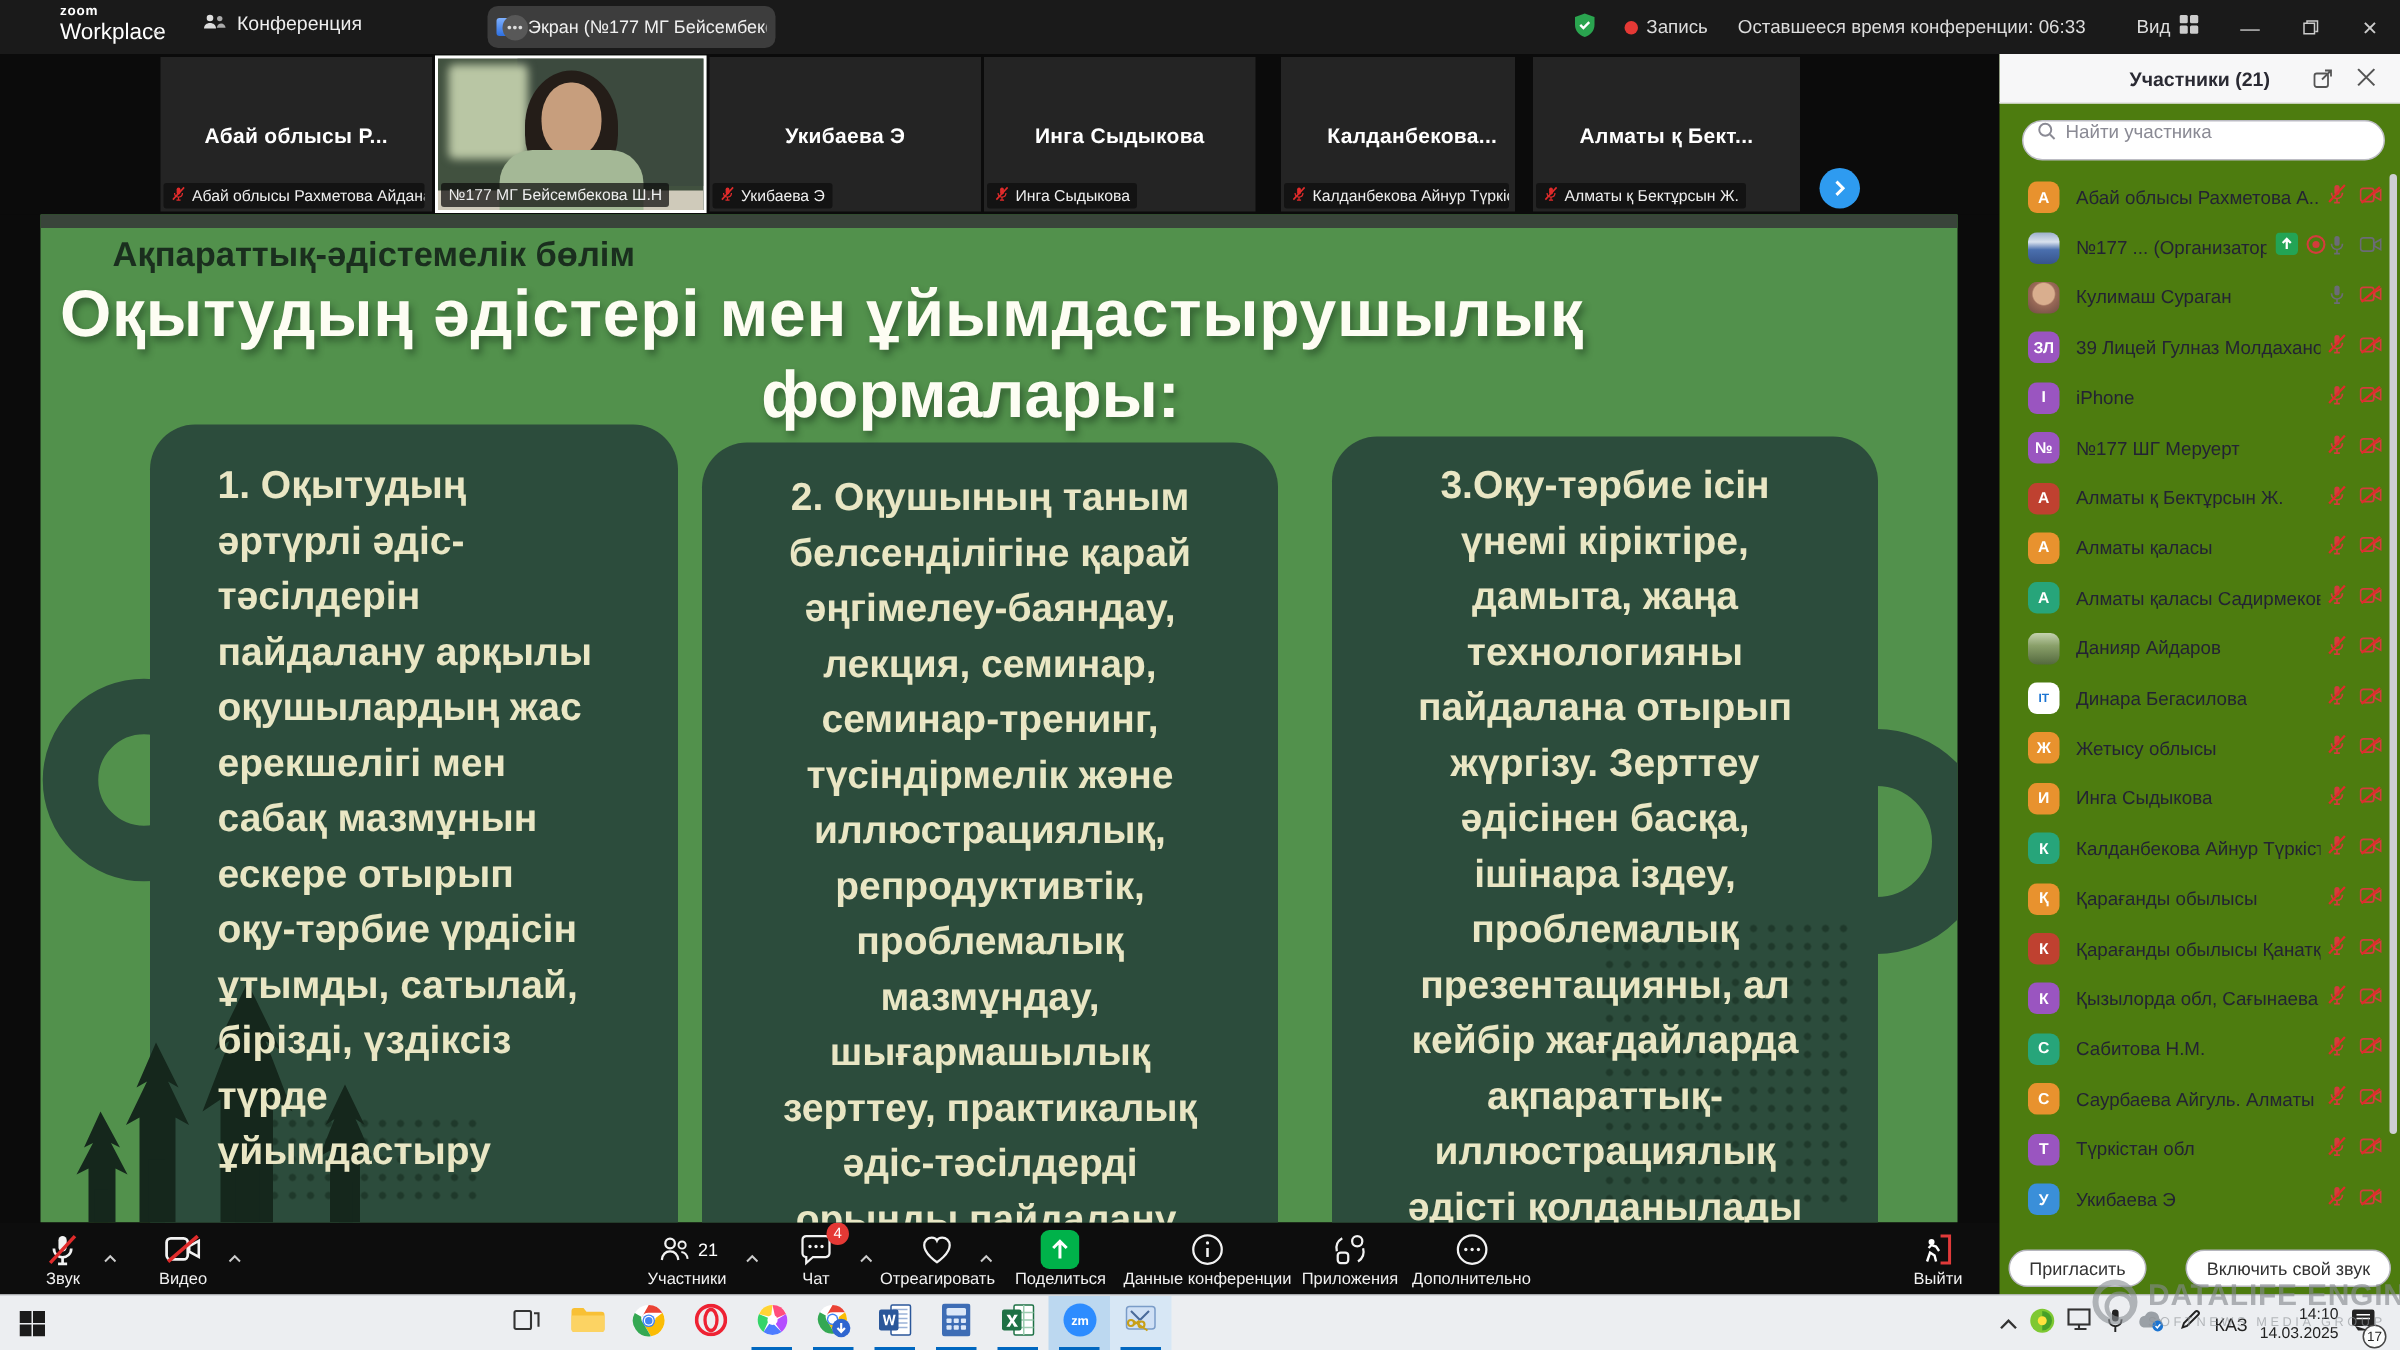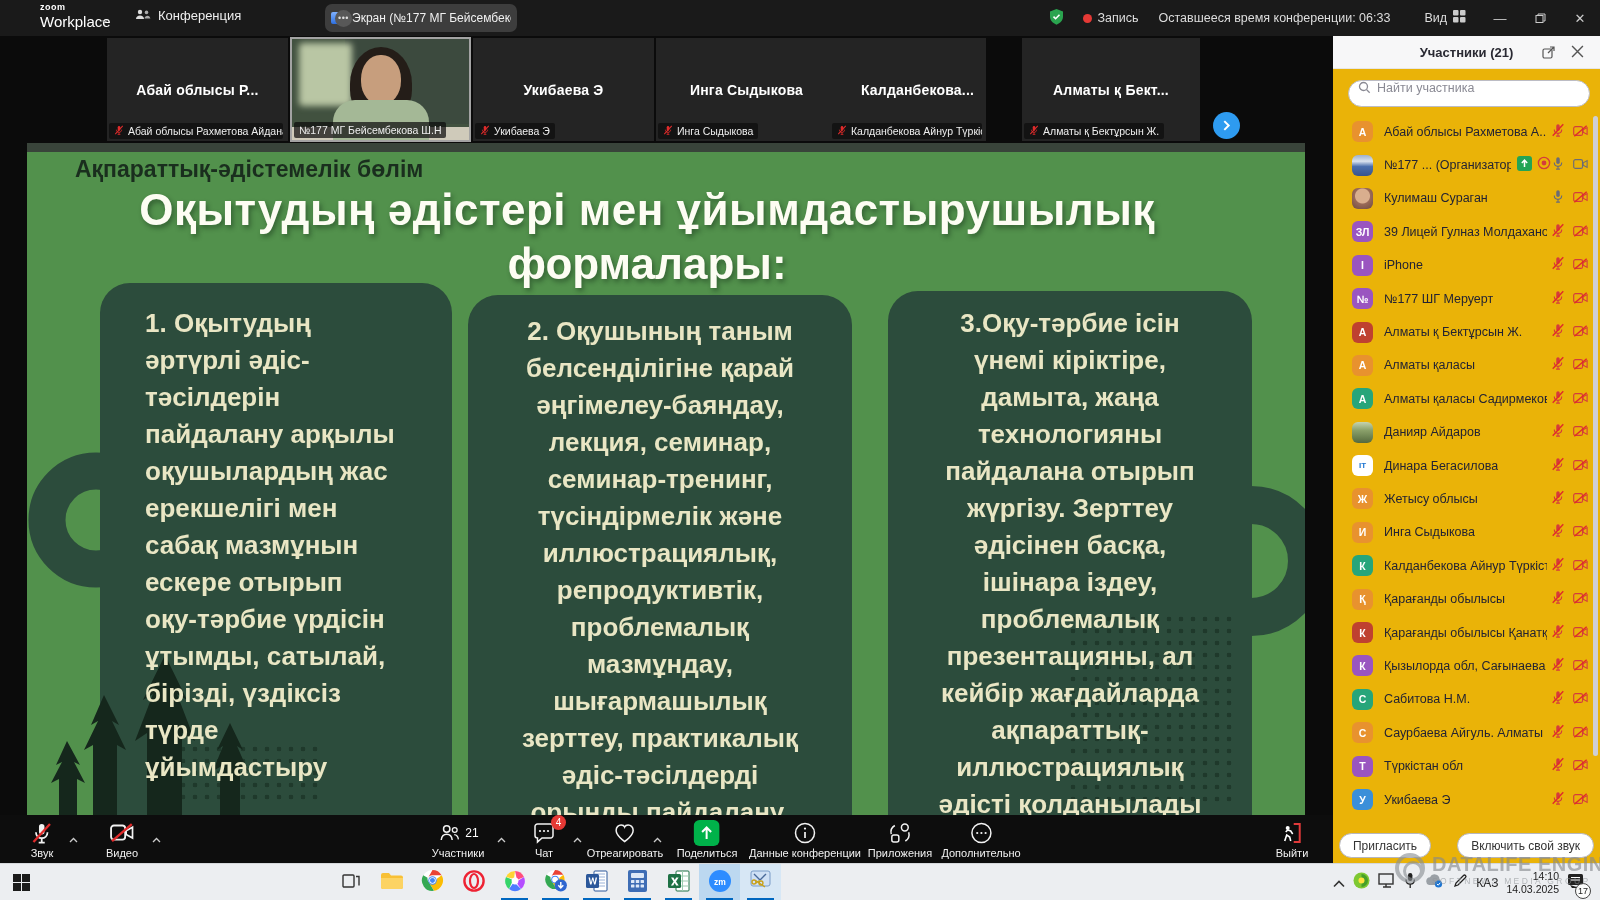--- a/index.html
+++ b/index.html
@@ -19,48 +19,48 @@
 .tb-right{position:absolute;right:0;top:0;height:36px;display:flex;align-items:center;color:#ddd;font-size:12.5px}
 .rec-dot{width:9px;height:9px;border-radius:50%;background:#e53935;margin-right:6px}
 .winbtn{width:40px;height:36px;display:flex;align-items:center;justify-content:center;color:#ccc;font-size:13px}
 
 .strip{position:absolute;left:0;top:36px;width:1333px;height:107px;background:#0b0b0b}
 .tile{position:absolute;top:2px;height:103px;background:#242424;color:#fff;display:flex;align-items:center;justify-content:center}
 .tile .tname{font-size:14px;font-weight:bold;letter-spacing:.2px}
 .tlabel{position:absolute;left:2px;bottom:2px;background:rgba(12,12,12,.72);color:#eee;font-size:10.5px;padding:2px 5px;border-radius:2px;display:flex;align-items:center;gap:4px;white-space:nowrap;max-width:96%;overflow:hidden}
 .nextbtn{position:absolute;left:1213px;top:76px;width:27px;height:27px;border-radius:50%;background:#2e9bf0;color:#fff;display:flex;align-items:center;justify-content:center}
 
-.vtile{position:absolute;top:1px;height:105px;border:2px solid #a3a3a3;background:#41513f;overflow:hidden}
+.vtile{position:absolute;top:1px;height:105px;border:2px solid #ffffff;background:#41513f;overflow:hidden}
 .vwin{position:absolute;left:4%;top:4%;width:30%;height:62%;background:#b9c6a4;filter:blur(3px);border-radius:4px}
 .vboard{position:absolute;right:0;top:0;width:70%;height:84%;background:#3c4a3e}
 .vledge{position:absolute;left:0;bottom:0;width:100%;height:13px;background:#cfcaba}
 .vhair{position:absolute;left:50%;top:8%;width:62px;height:74px;transform:translateX(-50%);background:#241d18;border-radius:50% 50% 42% 42%}
 .vface{position:absolute;left:50%;top:16%;width:40px;height:50px;transform:translateX(-50%);background:#c79e7d;border-radius:48%}
 .vbody{position:absolute;left:50%;bottom:0;width:96px;height:40px;transform:translateX(-50%);background:#a4b896;border-radius:22px 22px 0 0}
 
 .slide{position:absolute;left:27px;top:143px;width:1278px;height:672px;background:#52914c;overflow:hidden}
 .slide-top{position:absolute;left:0;top:0;width:100%;height:9px;background:#39443a;z-index:4}
 .kicker{position:absolute;left:48px;top:13px;font-size:23px;font-weight:bold;color:#1a2e1e;z-index:4}
-.stitle{position:absolute;left:0;top:42px;width:1240px;text-align:center;font-size:44px;font-weight:bold;color:#fdfdf3;text-shadow:2px 3px 5px rgba(15,40,20,.45);letter-spacing:.5px;z-index:4}
+.stitle{position:absolute;left:13px;top:42px;width:1240px;text-align:left;font-size:44px;font-weight:bold;color:#fdfdf3;text-shadow:2px 3px 5px rgba(15,40,20,.45);letter-spacing:.5px;z-index:4}
 .stitle2{position:absolute;left:0;top:96px;width:1240px;text-align:center;font-size:44px;font-weight:bold;color:#fdfdf3;text-shadow:2px 3px 5px rgba(15,40,20,.45);z-index:4}
 .sboxbg{position:absolute;background:#2c4c3c;border-radius:30px;z-index:1}
 .stext{position:absolute;color:#e9e6c4;font-weight:bold;font-size:26px;line-height:37px;white-space:pre-line;z-index:3}
 .ring{position:absolute;z-index:0}
 .trees{position:absolute;z-index:2}
 .dots{position:absolute;background-image:radial-gradient(circle,rgba(18,38,26,.5) 2.2px,transparent 2.6px);background-size:12px 12px;z-index:2}
 
 .ztb{position:absolute;left:0;top:815px;width:1333px;height:48px;background:#0d0d0d}
 .titem{position:absolute;top:5px;transform:translateX(-50%);display:flex;flex-direction:column;align-items:center;color:#f2f2f2}
 .titem .ic{height:26px;display:flex;align-items:center;justify-content:center;position:relative}
 .titem .lb{font-size:11px;margin-top:1px;white-space:nowrap}
 .tchev{position:absolute;top:14px;color:#ccc}
 .badge{position:absolute;top:-5px;right:-10px;background:#e53935;color:#fff;border-radius:8px;min-width:15px;height:15px;font-size:10px;line-height:15px;text-align:center;padding:0 3px}
 .cnt{font-size:12px;color:#fff;margin-left:4px}
 
-.panel{position:absolute;left:1333px;top:36px;width:267px;height:827px;background:#eab308}
+.panel{position:absolute;left:1333px;top:36px;width:267px;height:827px;background:#4d7c0f}
 .phead{position:absolute;left:0;top:0;width:100%;height:33px;background:#f7f7f8;border-bottom:1px solid #e6e6e6;display:flex;align-items:center;justify-content:center;font-size:13px;font-weight:bold;color:#2a2a33}
 .phico{position:absolute;top:9px}
 .psearch{position:absolute;left:15px;top:44px;width:242px;height:27px;border:1px solid #bcbcc4;border-radius:14px;display:flex;align-items:flex-start;padding:0 9px;color:#8a8a94;font-size:12.5px;gap:6px;background:#fff}
 .plist{position:absolute;left:0;top:79px;width:100%}
 .prow{display:flex;align-items:center;height:33.4px;padding:0 12px 0 19px}
 .pav{width:21px;height:21px;border-radius:6px;flex:none;color:#fff;font-size:10.5px;font-weight:bold;display:flex;align-items:center;justify-content:center;margin-right:11px;overflow:hidden}
 .pname{font-size:12.5px;color:#232333;white-space:nowrap;overflow:hidden;flex:0 1 auto;min-width:0;margin-right:4px}
 .picos{margin-left:auto;display:flex;align-items:center;gap:8px;flex:none}
 .pbadges{display:flex;align-items:center;gap:5px;margin-left:2px;flex:none}
 .pfoot{position:absolute;left:0;top:797px;width:100%;display:flex;justify-content:center;gap:26px}
@@ -186,21 +186,21 @@
         <div class="tlabel">
           <span><svg width="10" height="10" viewBox="0 0 16 16">
               <rect x="6" y="1.5" width="4" height="7.5" rx="2" fill="#e02b2b"></rect>
               <path d="M3.8 7.5c0 2.6 1.9 4.3 4.2 4.3s4.2-1.7 4.2-4.3" fill="none" stroke="#e02b2b" stroke-width="1.3"></path>
               <path d="M8 11.8V15M5.8 15h4.4" stroke="#e02b2b" stroke-width="1.3"></path>
               <path d="M2 14.5L14 1.5" stroke="#e02b2b" stroke-width="1.7"></path>
             </svg></span>
           <span>Инга Сыдыкова</span>
         </div>
       </div>
-      <div class="tile" style="left: 830px; width: 156px; padding-left: 19px;">
+      <div class="tile" style="left: 854px; width: 156px; padding-left: 19px;">
         <span class="tname">Калданбекова...</span>
         <div class="tlabel">
           <span><svg width="10" height="10" viewBox="0 0 16 16">
               <rect x="6" y="1.5" width="4" height="7.5" rx="2" fill="#e02b2b"></rect>
               <path d="M3.8 7.5c0 2.6 1.9 4.3 4.2 4.3s4.2-1.7 4.2-4.3" fill="none" stroke="#e02b2b" stroke-width="1.3"></path>
               <path d="M8 11.8V15M5.8 15h4.4" stroke="#e02b2b" stroke-width="1.3"></path>
               <path d="M2 14.5L14 1.5" stroke="#e02b2b" stroke-width="1.7"></path>
             </svg></span>
           <span>Калданбекова Айнур Түркістан ...</span>
         </div>

